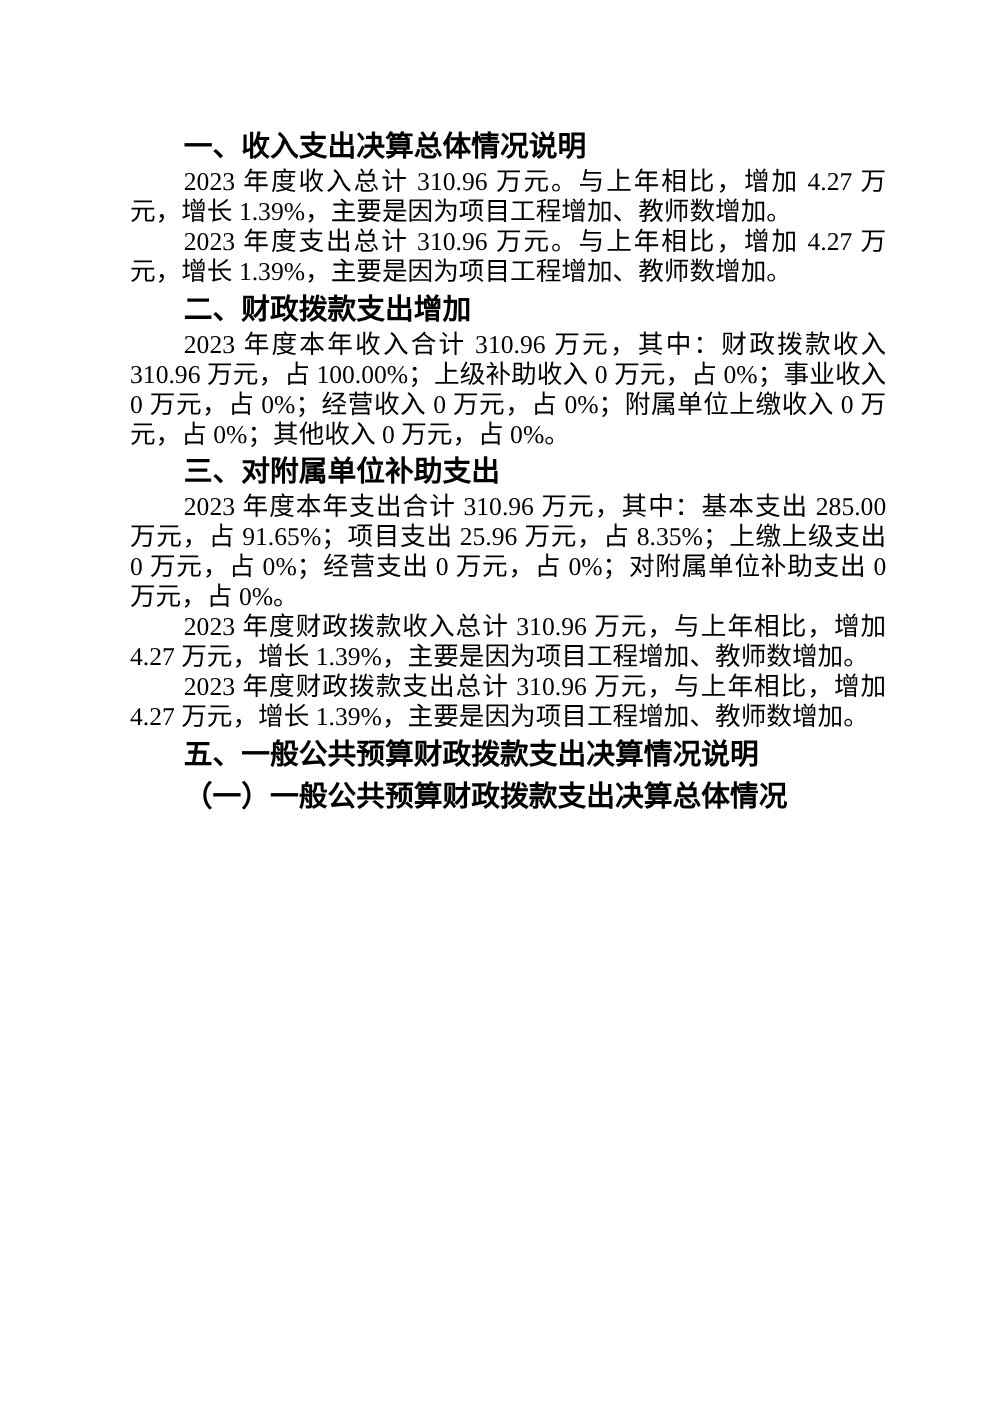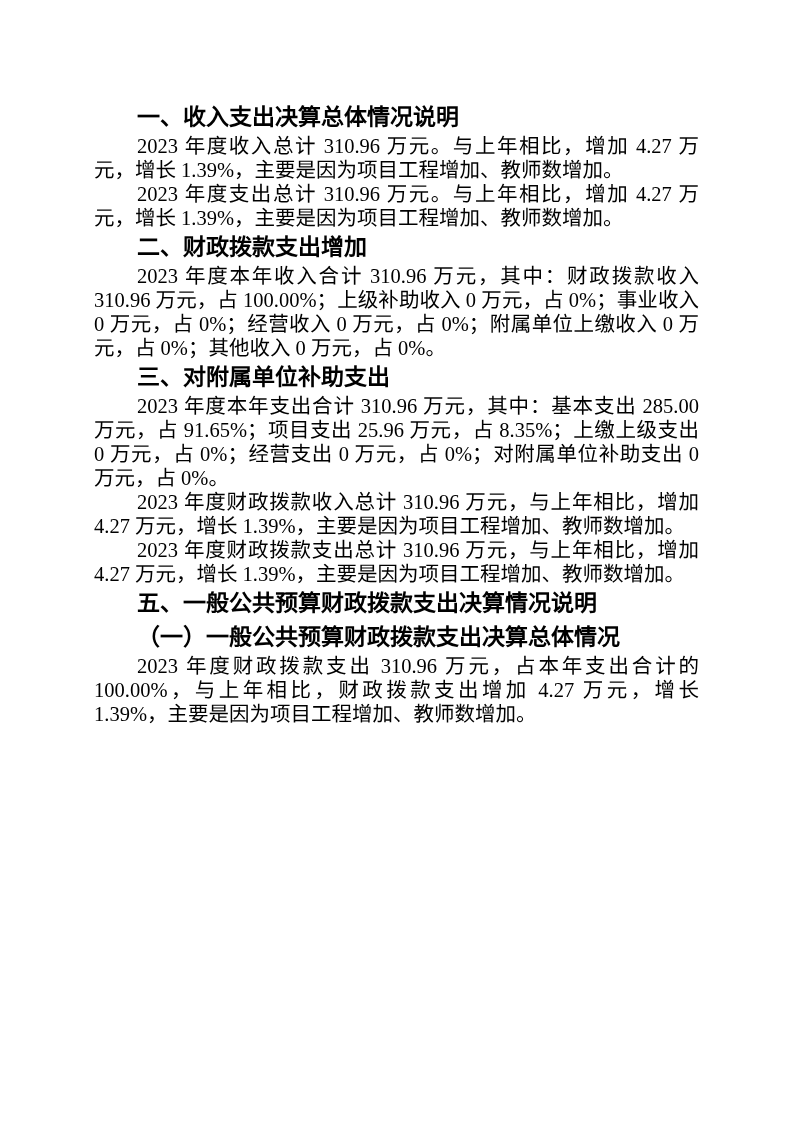--- a/index.html
+++ b/index.html
@@ -9,21 +9,21 @@
   }
   .page {
     position: relative;
     width: 793px;
     height: 1122px;
     background: #ffffff;
     overflow: hidden;
   }
   .content {
     position: absolute;
-    left: 94px;
+    left: 104px;
     top: 100px;
     width: 605px;
     color: #000000;
   }
   .heading, .subheading {
     margin: 0;
     padding-left: 43px;
     font-family: "Liberation Sans", "DejaVu Sans", sans-serif;
     font-weight: 700;
     font-size: 23px;
@@ -55,16 +55,15 @@
     <p class="para">2023 年度本年收入合计 310.96 万元，其中：财政拨款收入 310.96 万元，占 100.00%；上级补助收入 0 万元，占 0%；事业收入 0 万元，占 0%；经营收入 0 万元，占 0%；附属单位上缴收入 0 万元，占 0%；其他收入 0 万元，占 0%。</p>
 
     <h2 class="heading">三、对附属单位补助支出</h2>
     <p class="para">2023 年度本年支出合计 310.96 万元，其中：基本支出 285.00 万元，占 91.65%；项目支出 25.96 万元，占 8.35%；上缴上级支出 0 万元，占 0%；经营支出 0 万元，占 0%；对附属单位补助支出 0 万元，占 0%。</p>
 
     <p class="para">2023 年度财政拨款收入总计 310.96 万元，与上年相比，增加 4.27 万元，增长 1.39%，主要是因为项目工程增加、教师数增加。</p>
     <p class="para">2023 年度财政拨款支出总计 310.96 万元，与上年相比，增加 4.27 万元，增长 1.39%，主要是因为项目工程增加、教师数增加。</p>
 
     <h2 class="heading">五、一般公共预算财政拨款支出决算情况说明</h2>
     <h3 class="subheading">（一）一般公共预算财政拨款支出决算总体情况</h3>
-    <p class="para">2023 年度财政拨款支出 310.96 万元，占本年支出合计的 100.00%，与上年相比，财政拨款支出增加 4.27 万元，增长 1.39%，主要是因为项目工程增加、教师数增加。</p>
 
   </div>
 </div>
 
 </body></html>

